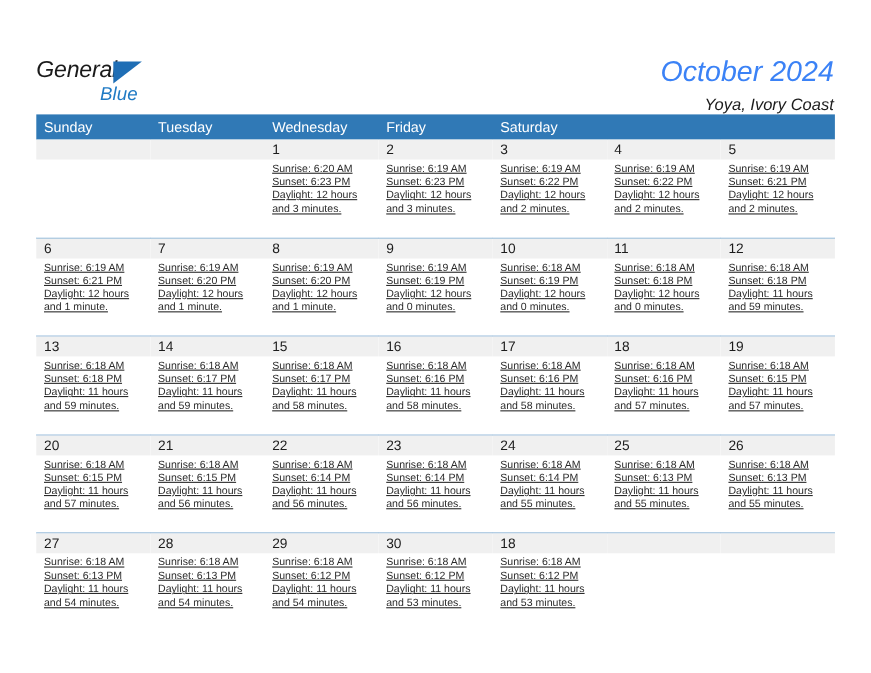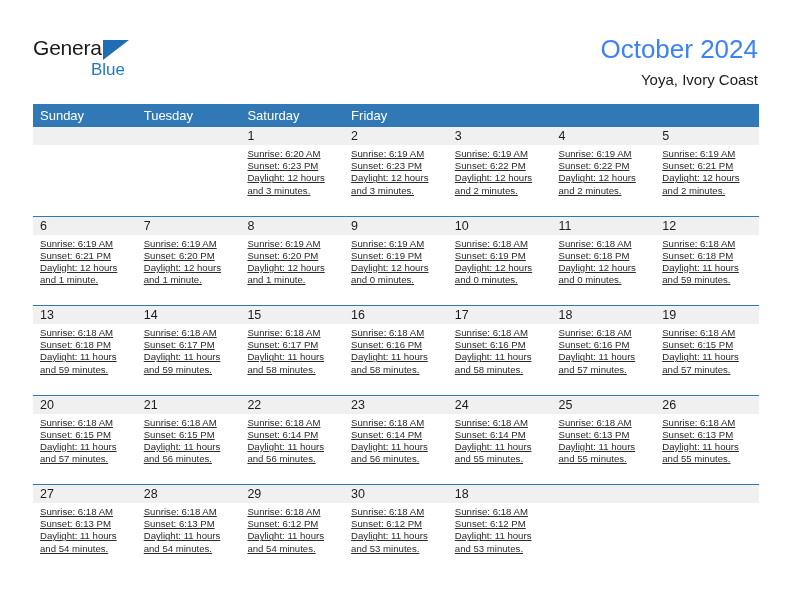--- a/index.html
+++ b/index.html
@@ -15,23 +15,24 @@
     position: relative;
     width: 792px;
     height: 612px;
     background: #ffffff;
     overflow: hidden;
   }
 
   
   .header {
     position: absolute;
-    left: 0; top: 0;
+    left: 0; top: 16px;
     width: 792px;
     height: 104px;
+    font-style: italic;
   }
 
   .logo {
     position: absolute;
     left: 33px;
     top: 36px;
     width: 120px;
     height: 48px;
   }
   .logo-general {
@@ -159,22 +160,23 @@
       <div class="cal-title">October 2024</div>
       <div class="cal-subtitle">Yoya, Ivory Coast</div>
     </div>
 
   </div>
 
   <div class="calendar">
     <div class="dow-row" id="dow-row">
         <div class="dow-cell">Sunday</div>
         <div class="dow-cell">Tuesday</div>
+        <div class="dow-cell">Wednesday</div>
+        <div class="dow-cell">Friday</div>
         <div class="dow-cell">Saturday</div>
-        <div class="dow-cell">Friday</div>
       </div>
     <div id="weeks-container">
         <div class="week">
           <div class="week-inner">
             <div class="day-cell empty">
               <div class="day-number-band"></div>
             </div>
             <div class="day-cell empty">
               <div class="day-number-band"></div>
             </div>

